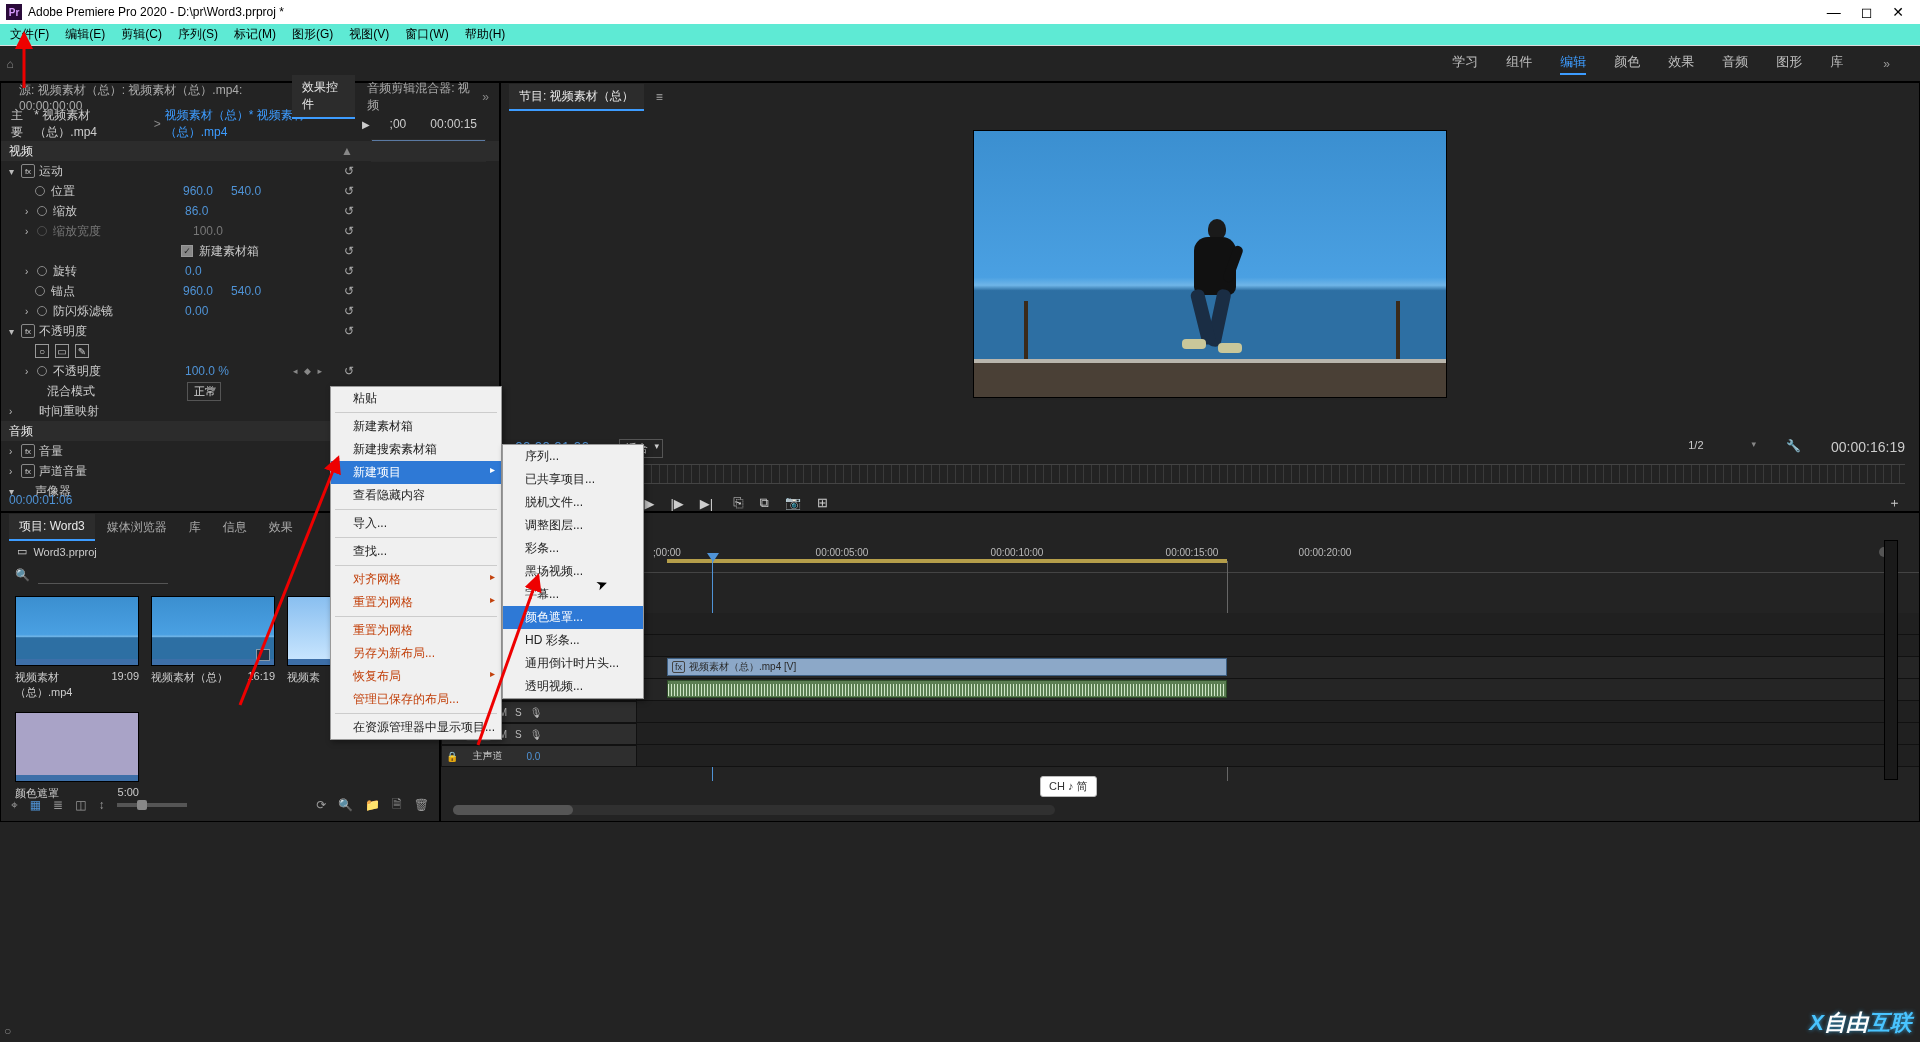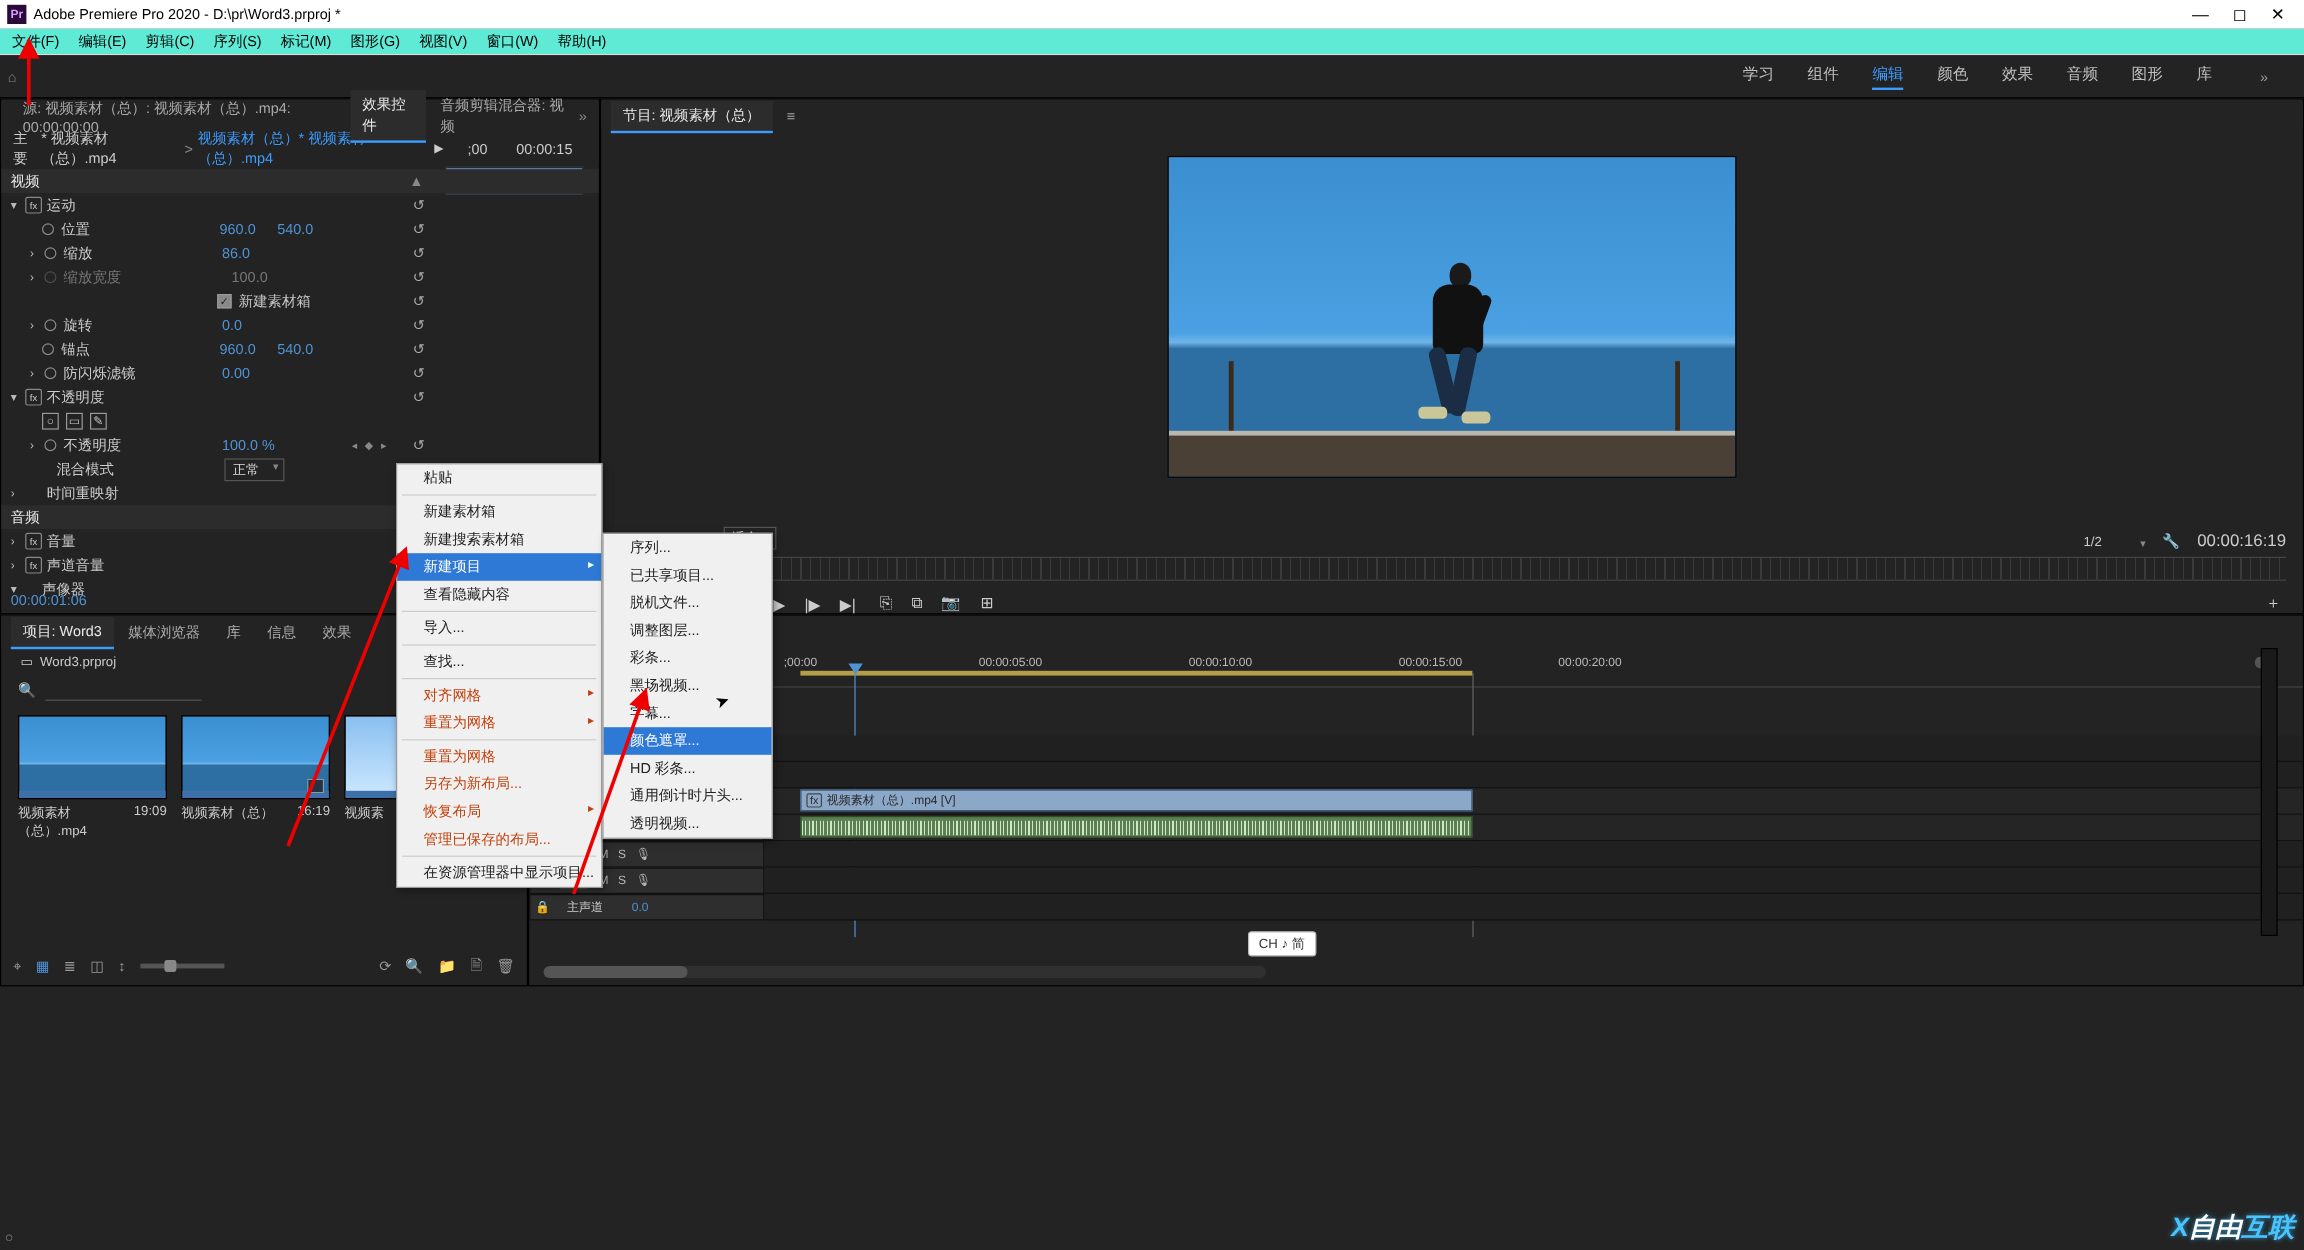--- a/index.html
+++ b/index.html
@@ -43,21 +43,21 @@
 .fx-row.hdr { background: #2c2c2c; }
 .fx-row.hdr .label { color: #eaeaea; }
 .fx-row .value { color: #4f93d6; margin-left: 12px; }
 .fx-row .value2 { color: #4f93d6; margin-left: 18px; }
 .fx-row .valuew { color: #ddd; margin-left: 20px; }
 .fx-row .reset { position: absolute; right: 145px; color: #aaa; font-size: 12px;}
 .fx-row .chk { width:12px; height:12px; border:1px solid #999; background:#888; font-size:9px; display:inline-flex; align-items:center; justify-content:center; margin-right:6px; color:#222;}
 .fx-row .keyfr { position:absolute; right:175px; color:#888; font-size:9px; letter-spacing:2px;}
 .fx-row .mask-shapes { display:flex; gap:6px; align-items:center; }
 .fx-row .mask-shapes span { width:14px; height:14px; border:1px solid #999; font-size:10px; display:inline-flex; align-items:center; justify-content:center; color:#ccc;}
-.fx-row .combo { border:1px solid #555; padding:1px 20px 1px 6px; font-size:11px; color:#ddd; position:relative; margin-left:20px;}
+.fx-row .combo { border:1px solid #555; padding:1px 4px 1px 6px; font-size:11px; color:#ddd; position:relative; margin-left:20px;}
 .fx-row .combo::after { content:"▾"; position:absolute; right:4px; font-size:9px; color:#888;}
 .fx-tc { position: absolute; left: 8px; bottom: 4px; color: #4f93d6; font-size: 12px; }
 
 
 .prog-panel { flex: 1; }
 .prog-area { display:flex; justify-content:center; align-items:flex-start; padding-top:20px; height: 320px; }
 .video-frame { width: 472px; height: 266px; background: linear-gradient(#3b8fd0 0%, #4aa0e2 55%, #6fb5e8 58%, #2d6fa3 60%); position: relative; box-shadow: 0 0 0 1px #000; overflow:hidden; }
 .video-frame .ground { position:absolute; bottom:0; left:0; right:0; height:34px; background: #4a4036;}
 .video-frame .wall-top { position:absolute; bottom:32px; left:0; right:0; height:6px; background:#b9b6ad;}
 .video-frame .tree { position:absolute; bottom:36px; width:120px; height:160px; }
@@ -67,21 +67,21 @@
 .video-frame .tree .trunk { width:4px; height:60px; bottom:0; left:50%; background:#3a2a1a;}
 .video-frame .man { position:absolute; left:210px; bottom:30px; width:60px; height:150px; }
 .video-frame .man .head { width:18px; height:20px; background:#1a1a1a; border-radius:50% 50% 40% 40%; position:absolute; top:2px; left:24px;}
 .video-frame .man .body { width:42px; height:58px; background:#111; border-radius:14px 14px 8px 8px; position:absolute; top:20px; left:10px;}
 .video-frame .man .arm { width:10px; height:38px; background:#111; position:absolute; top:28px; left:44px; border-radius:5px; transform:rotate(20deg);}
 .video-frame .man .leg1 { width:14px; height:58px; background:#1a2d44; position:absolute; top:72px; left:28px; transform:rotate(12deg); border-radius:6px;}
 .video-frame .man .leg2 { width:14px; height:56px; background:#1a2d44; position:absolute; top:72px; left:12px; transform:rotate(-14deg); border-radius:6px;}
 .video-frame .man .shoe1 { width:24px; height:10px; background:#c9c79a; position:absolute; top:126px; left:34px; border-radius:4px;}
 .video-frame .man .shoe2 { width:24px; height:10px; background:#c9c79a; position:absolute; top:122px; left:-2px; border-radius:4px;}
 .prog-bottom { padding: 0 14px; }
-.prog-times { display:flex; align-items:flex-end; gap:14px; margin-top:8px;}
+.prog-times { display:flex; align-items:flex-start; gap:30px; margin-top:8px;}
 .prog-times .tc-blue { color:#4f93d6; font-size:14px; }
 .prog-times .fit { color:#ccc; border:1px solid #555; padding:1px 14px 1px 6px; font-size:11px; position:relative;}
 .prog-times .fit::after { content:"▾"; position:absolute; right:3px; font-size:9px;}
 .prog-times .spacer { flex:1; }
 .prog-times .zoom { color:#ccc; font-size:11px; margin-right:18px;}
 .prog-times .wrench { color:#aaa; }
 .prog-times .dur { color:#ccc; font-size:14px; }
 .prog-ruler { height:20px; border-top:1px solid #444; border-bottom:1px solid #444; margin-top:6px; position:relative; background:repeating-linear-gradient(90deg,#3a3a3a 0,#3a3a3a 1px,transparent 1px,transparent 8px);}
 .prog-ruler .playhead { position:absolute; left:74px; top:-2px; width:0; height:0; border-left:5px solid transparent; border-right:5px solid transparent; border-top:8px solid #4f93d6;}
 .prog-transport { display:flex; gap:20px; justify-content:center; align-items:center; height:30px; color:#ccc; font-size:13px; margin-top:4px;}
@@ -448,20 +448,29 @@
       </div>
       <div class="thumb">
         <div class="thumb-img" style="background:linear-gradient(#89bff0,#cde8ff);">
             <div class="bar"></div>
           </div>
         <div class="thumb-label">
             <span>视频素</span>
             <span></span>
           </div>
       </div>
+      <div class="thumb">
+        <div class="thumb-img solid">
+            <div class="bar"></div>
+          </div>
+        <div class="thumb-label">
+            <span>颜色遮罩</span>
+            <span>5:00</span>
+          </div>
+      </div>
     </div>
     <div class="proj-toolbar">
       <span>⌖</span>
       <span style="color:#4f93d6;">▦</span>
       <span>≣</span>
       <span>◫</span>
       <span>↕</span>
       <span class="zoom-slider"></span>
       <span class="sp"></span>
       <span>⟳</span>

